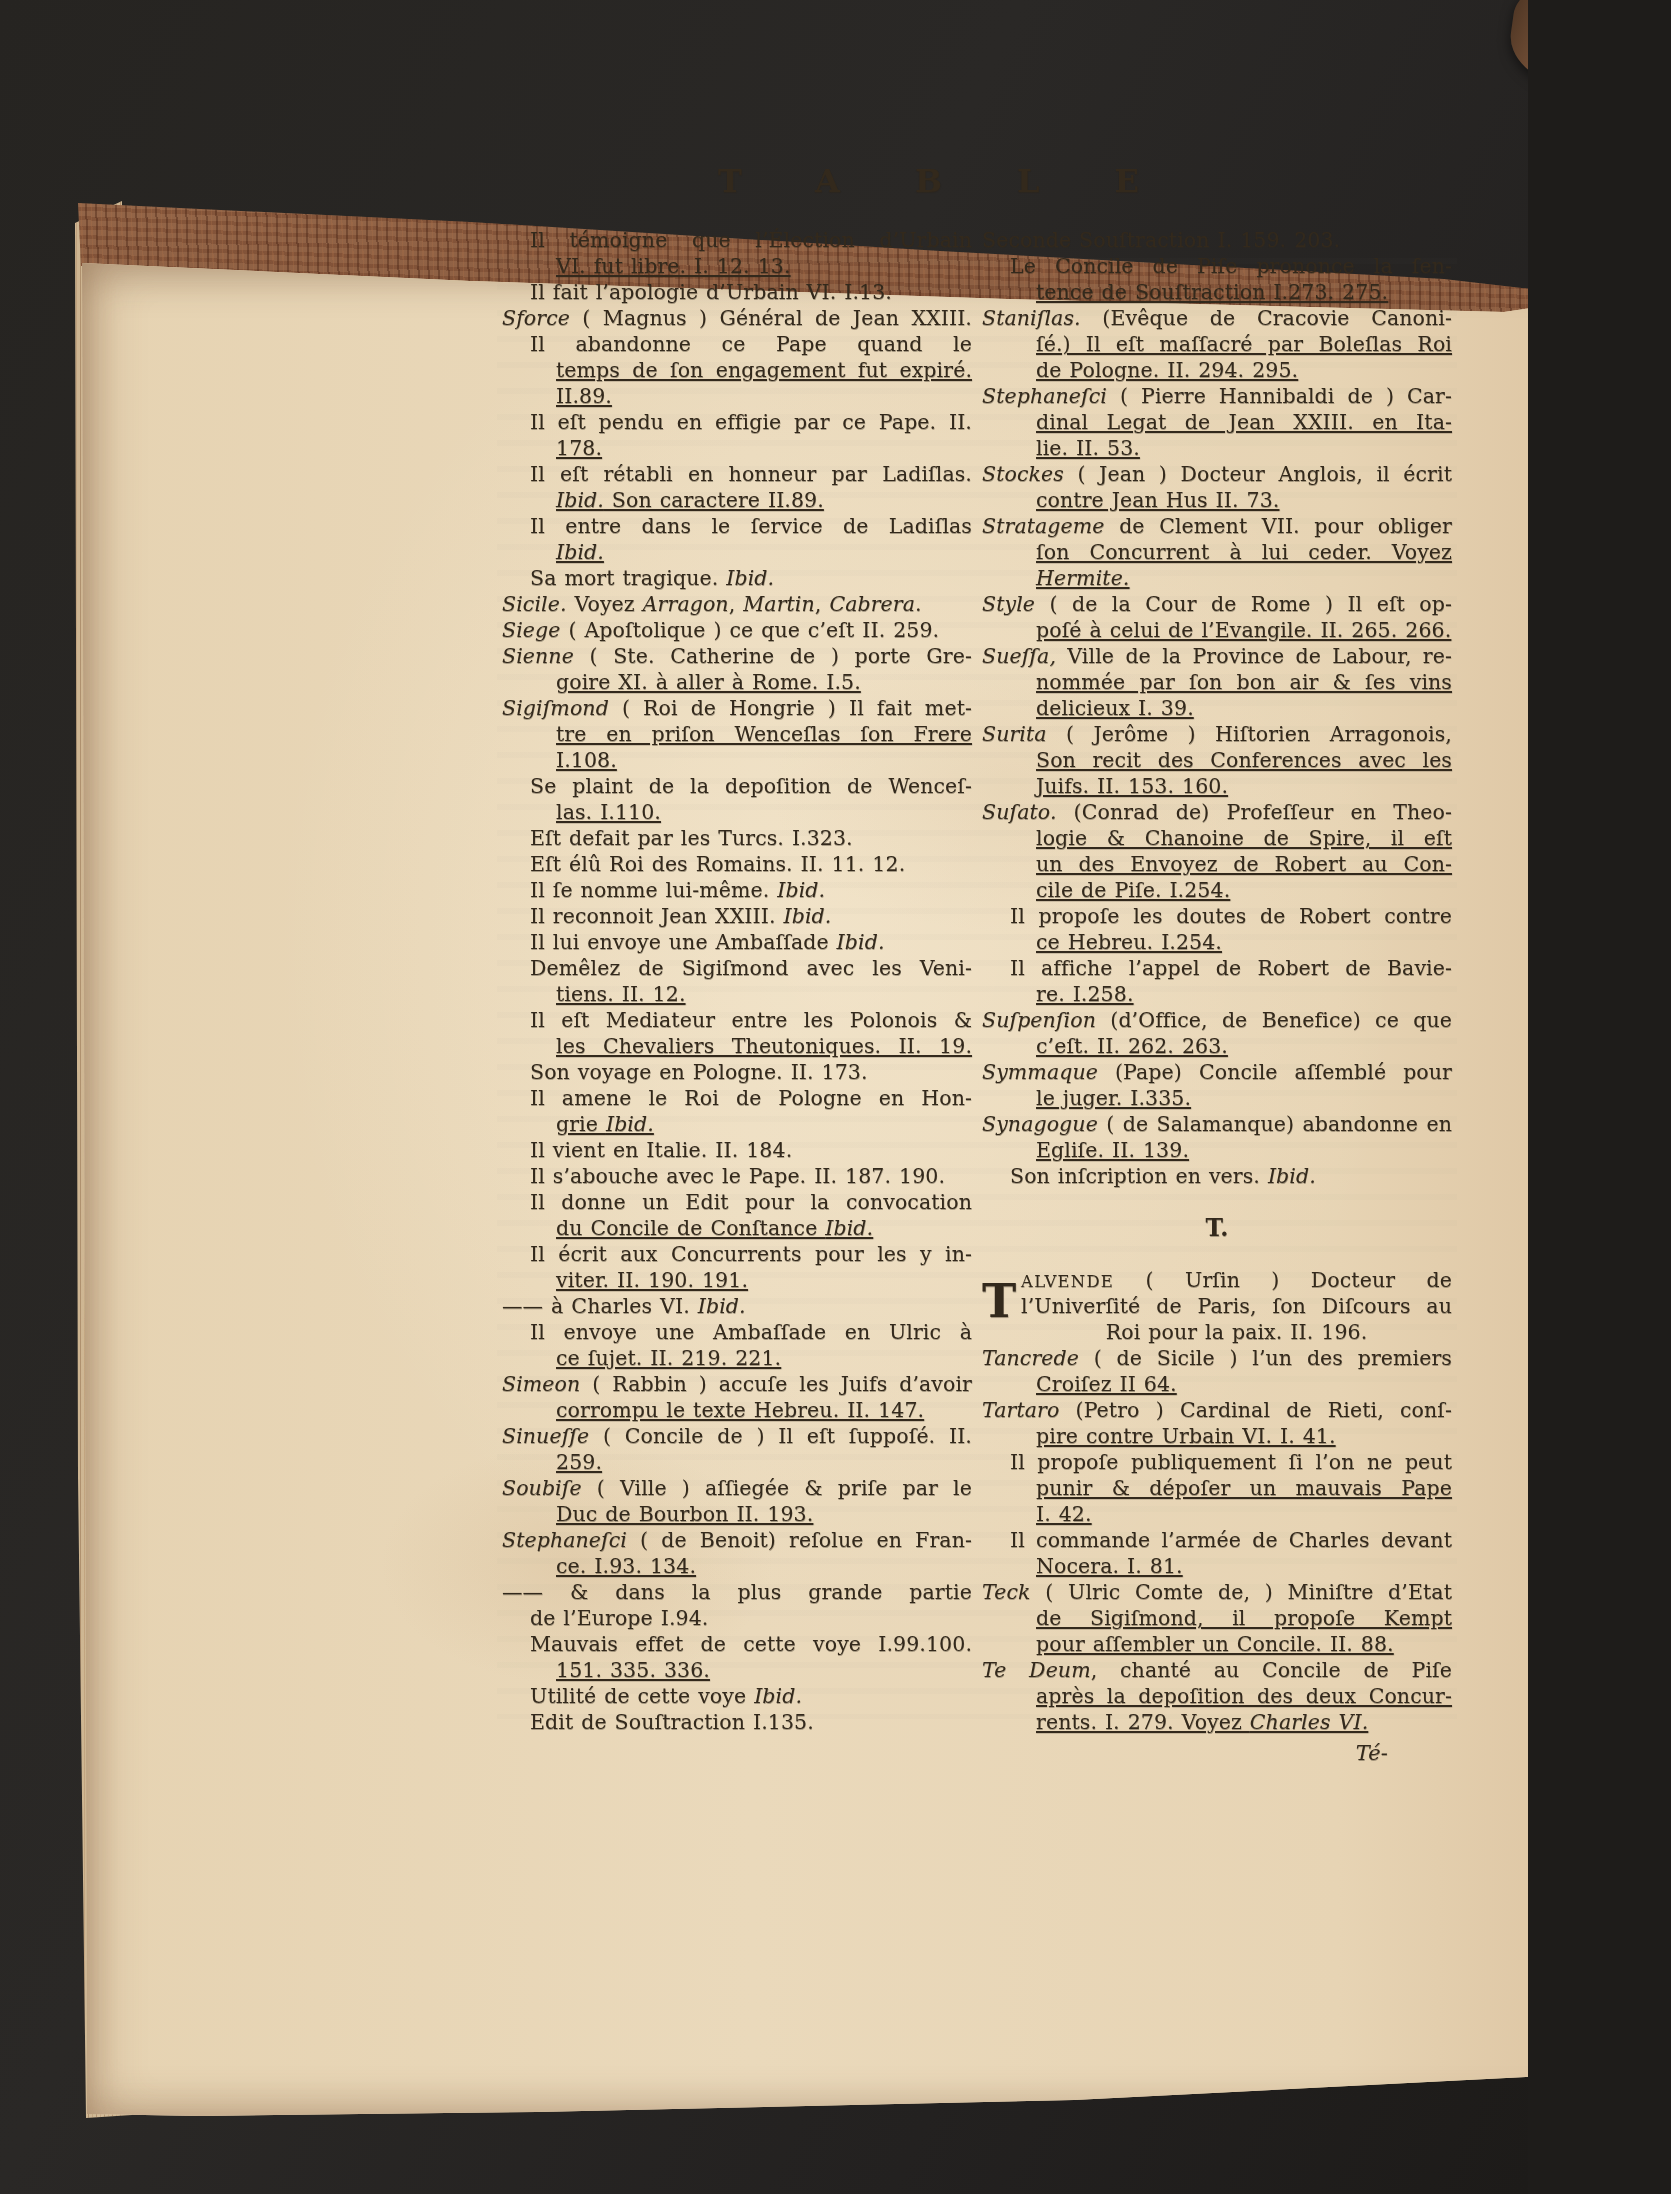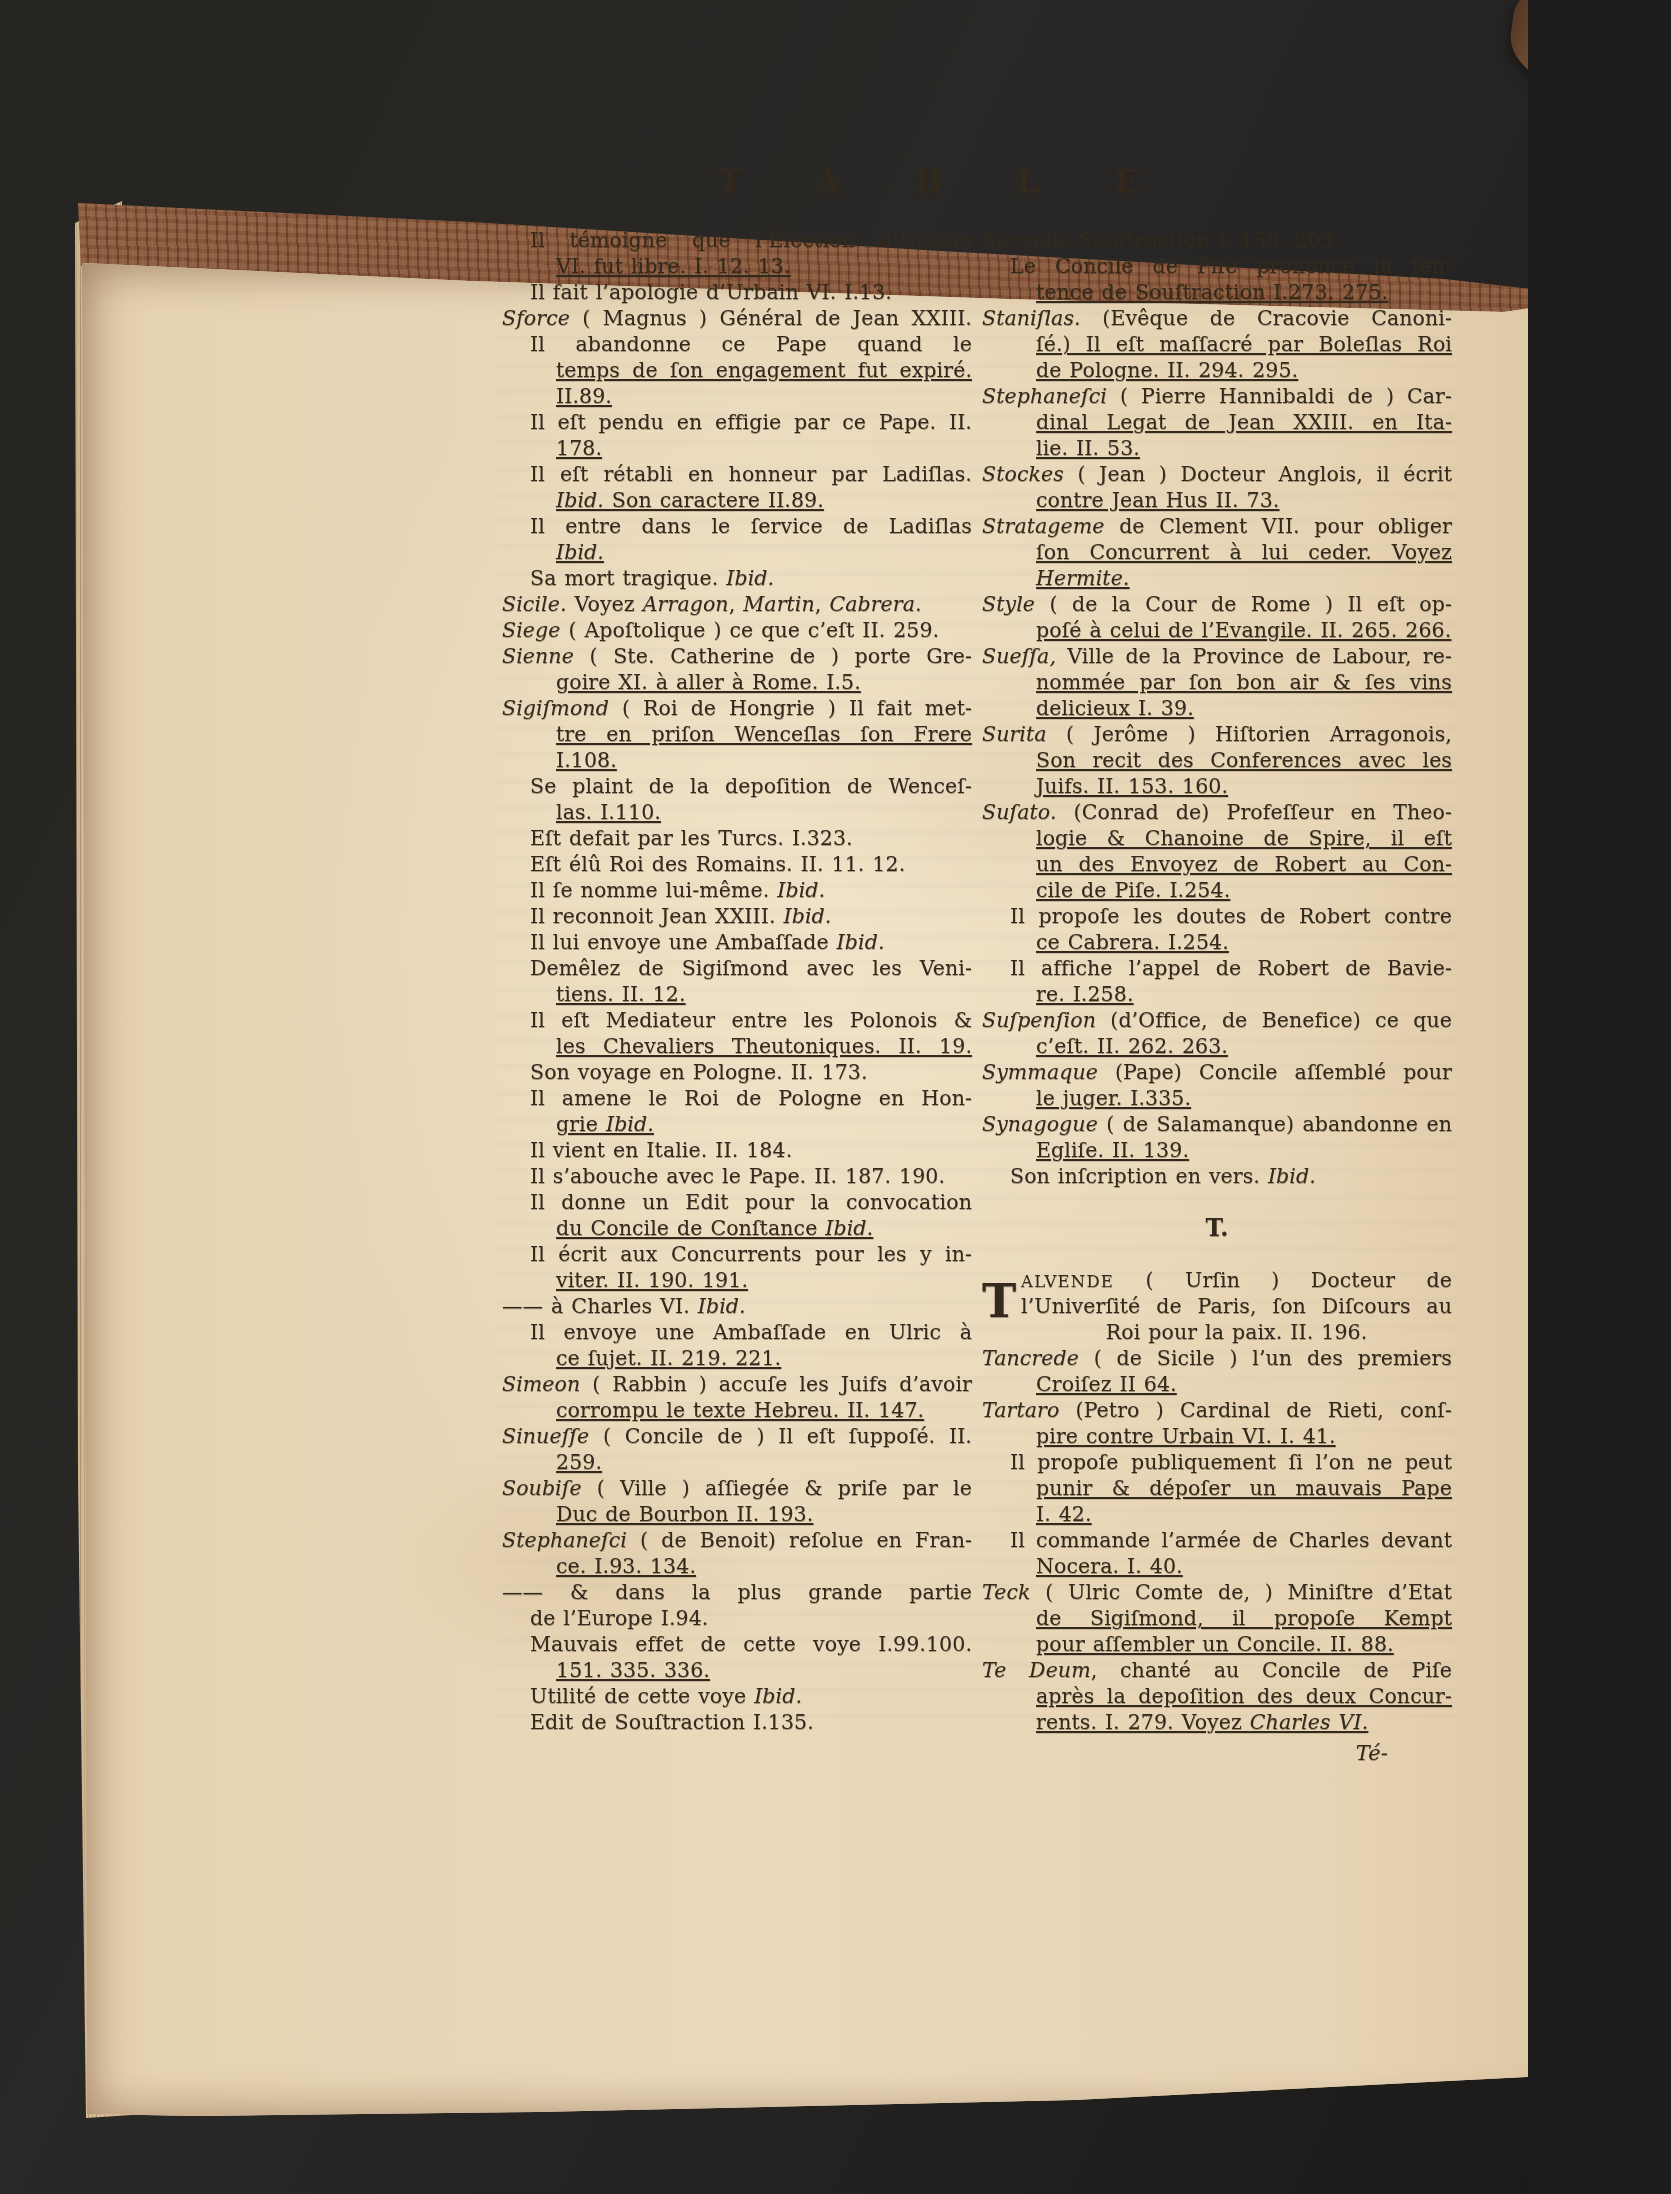--- a/index.html
+++ b/index.html
@@ -164,21 +164,21 @@
       <div class="ln ind2 j"><span>nommée par ſon bon air &amp; ſes vins</span></div>
       <div class="ln ind2"><span>delicieux I. 39.</span></div>
       <div class="ln ind0 j"><span class="it">Surita</span><span> ( Jerôme )  Hiſtorien Arragonois,</span></div>
       <div class="ln ind2 j"><span>Son recit des Conferences avec les</span></div>
       <div class="ln ind2"><span>Juifs. II. 153. 160.</span></div>
       <div class="ln ind0 j"><span class="it">Suſato.</span><span> (Conrad de) Profeſſeur en Theo-</span></div>
       <div class="ln ind2 j"><span>logie &amp; Chanoine de Spire, il eſt</span></div>
       <div class="ln ind2 j"><span>un des Envoyez de Robert au Con-</span></div>
       <div class="ln ind2"><span>cile de Piſe. I.254.</span></div>
       <div class="ln ind1 j"><span>Il propoſe les doutes de Robert contre</span></div>
-      <div class="ln ind2"><span>ce Cabrera. I.254.</span></div>
+      <div class="ln ind2"><span>ce Hebreu. I.254.</span></div>
       <div class="ln ind1 j"><span>Il affiche l’appel de Robert de Bavie-</span></div>
       <div class="ln ind2"><span>re. I.258.</span></div>
       <div class="ln ind0 j"><span class="it">Suſpenſion</span><span> (d’Office, de Benefice)  ce que</span></div>
       <div class="ln ind2"><span>c’eſt. II. 262. 263.</span></div>
       <div class="ln ind0 j"><span class="it">Symmaque</span><span> (Pape) Concile aſſemblé pour</span></div>
       <div class="ln ind2"><span>le juger. I.335.</span></div>
       <div class="ln ind0 j"><span class="it">Synagogue</span><span> ( de Salamanque) abandonne en</span></div>
       <div class="ln ind2"><span>Egliſe. II. 139.</span></div>
       <div class="ln ind1"><span>Son inſcription en vers. </span><span class="it">Ibid.</span></div>
       <div class="ln ind0"></div>
@@ -188,21 +188,21 @@
       <div class="ln ind0 j drop"><span>l’Univerſité de Paris, ſon Diſcours au</span></div>
       <div class="ln ind0 drop"><span>Roi pour la paix. II. 196.</span></div>
       <div class="ln ind0 j"><span class="it">Tancrede</span><span>  ( de Sicile )  l’un des premiers</span></div>
       <div class="ln ind2"><span>Croiſez II 64.</span></div>
       <div class="ln ind0 j"><span class="it">Tartaro</span><span> (Petro ) Cardinal de Rieti, conſ-</span></div>
       <div class="ln ind2"><span>pire contre Urbain VI. I. 41.</span></div>
       <div class="ln ind1 j"><span>Il propoſe publiquement ſi l’on ne peut</span></div>
       <div class="ln ind2 j"><span>punir &amp; dépoſer un mauvais Pape</span></div>
       <div class="ln ind2"><span>I. 42.</span></div>
       <div class="ln ind1 j"><span>Il commande l’armée de Charles devant</span></div>
-      <div class="ln ind2"><span>Nocera. I. 40.</span></div>
+      <div class="ln ind2"><span>Nocera. I. 81.</span></div>
       <div class="ln ind0 j"><span class="it">Teck</span><span> ( Ulric Comte de, )  Miniſtre d’Etat</span></div>
       <div class="ln ind2 j"><span>de Sigiſmond, il propoſe Kempt</span></div>
       <div class="ln ind2"><span>pour aſſembler un Concile. II. 88.</span></div>
       <div class="ln ind0 j"><span class="it">Te Deum</span><span>, chanté au Concile de Piſe</span></div>
       <div class="ln ind2 j"><span>après la depoſition des deux Concur-</span></div>
       <div class="ln ind2"><span>rents. I. 279. Voyez </span><span class="it">Charles VI.</span></div>
       <div class="ln ind0 catch"><span class="it">Té-</span></div>
       <div class="dropcap" style="top: 1054px;">T</div>
     </div>
 </div>

